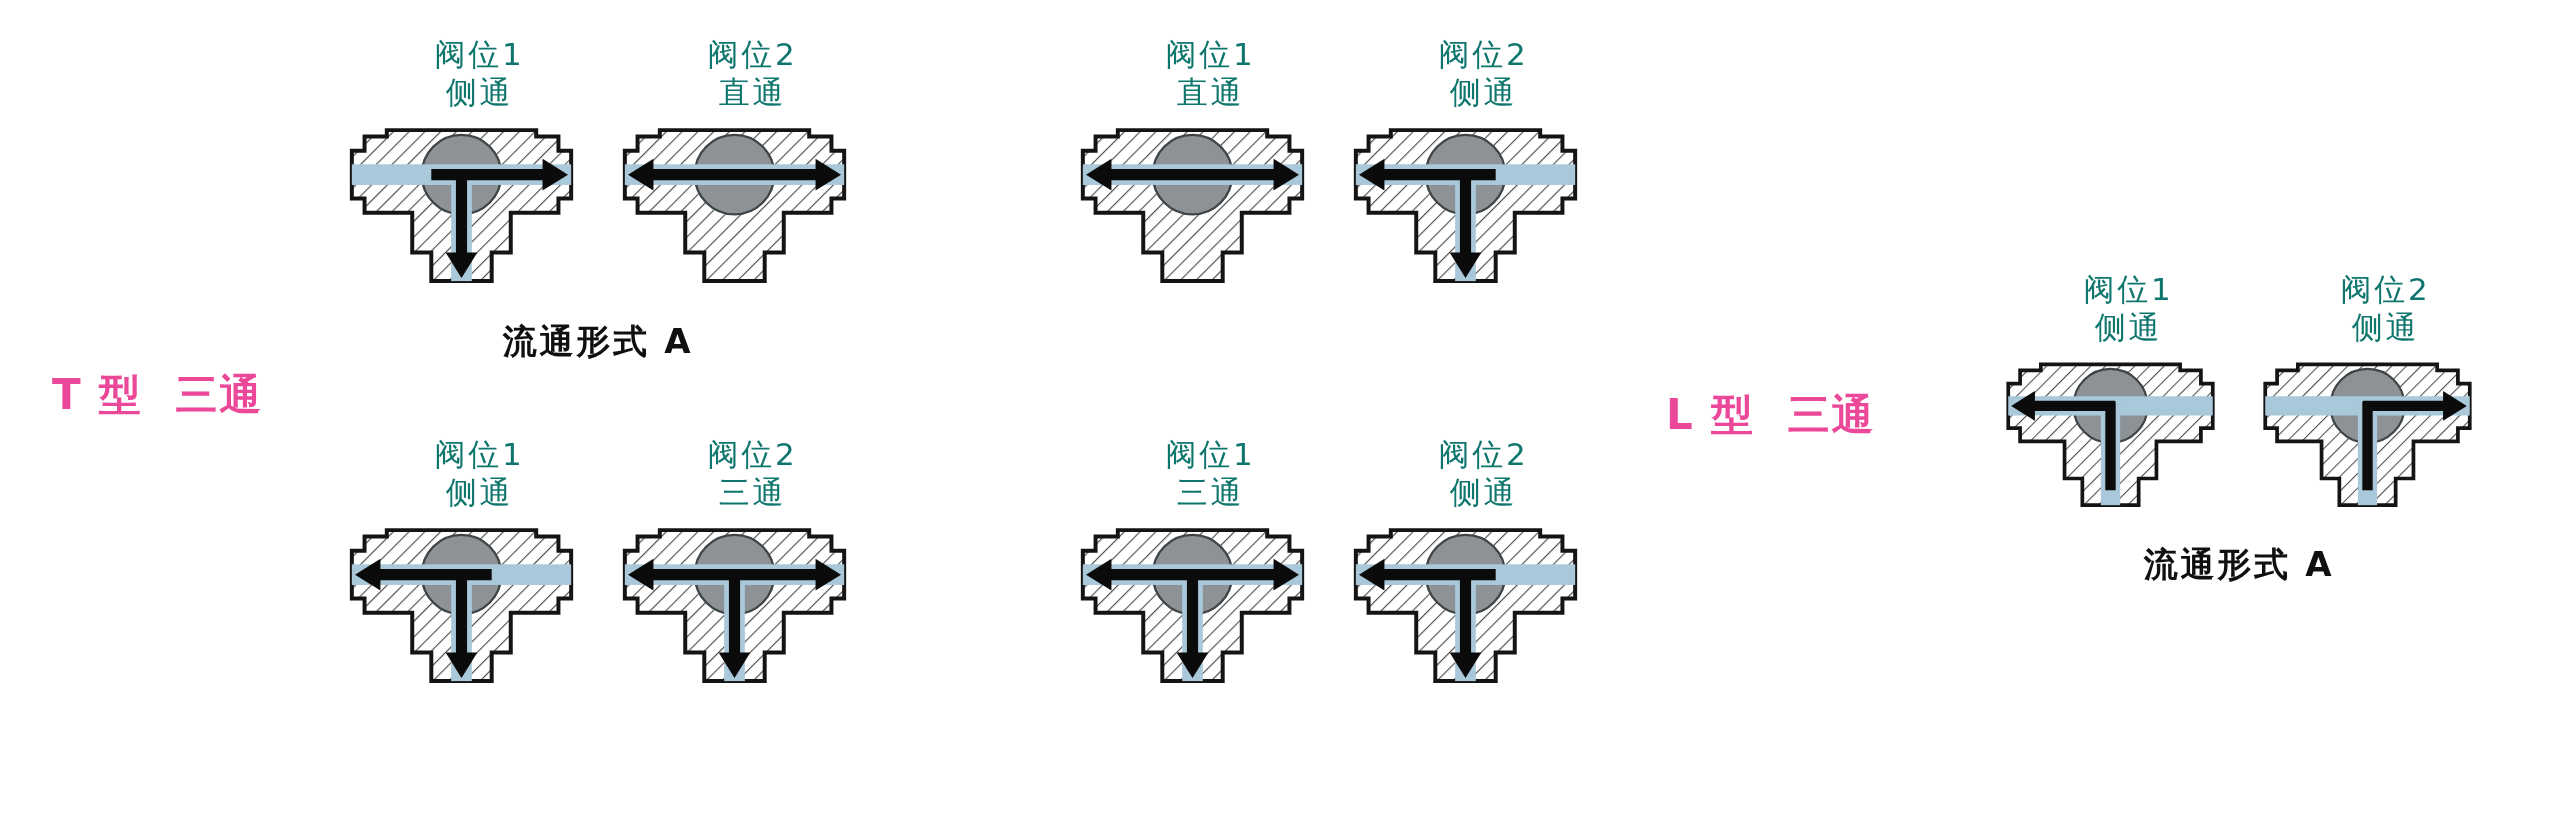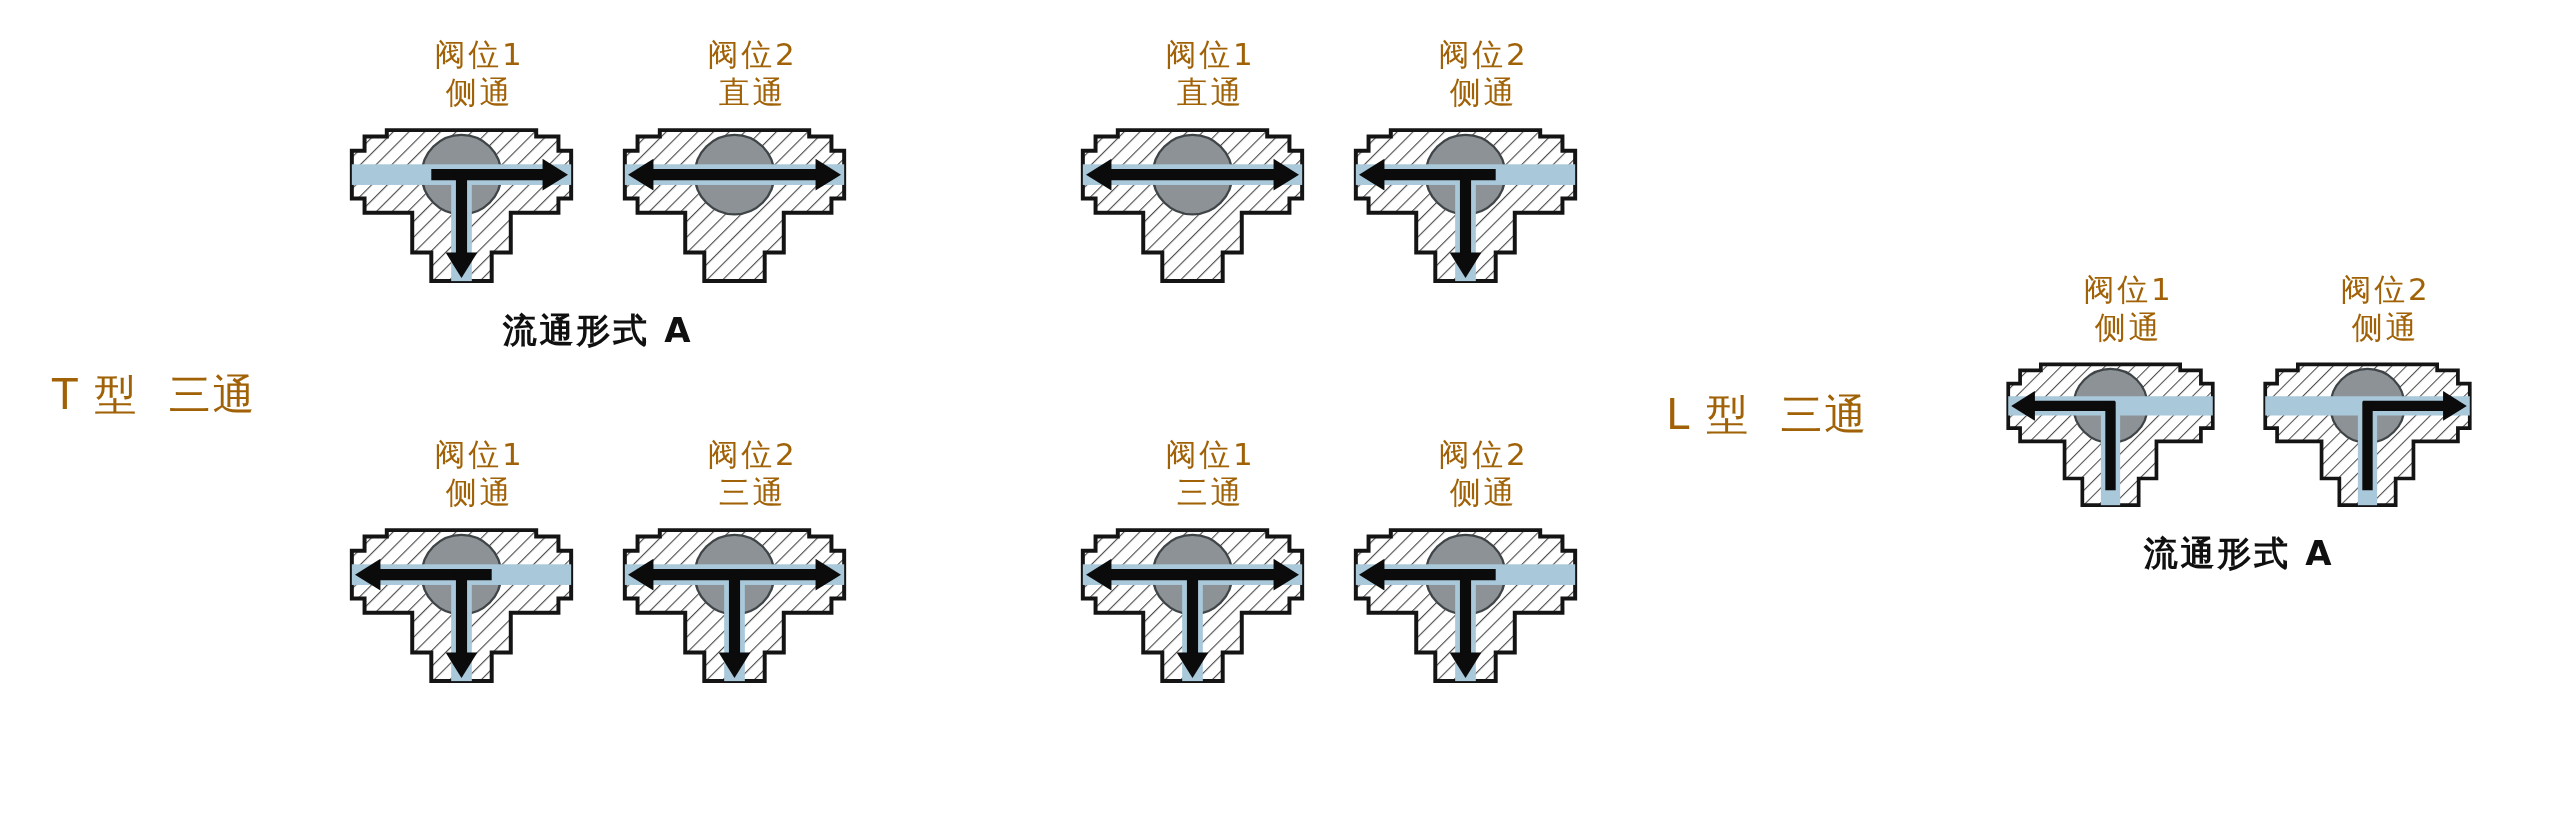--- a/index.html
+++ b/index.html
@@ -1,34 +1,34 @@
 <!DOCTYPE html>
 <html style="font-size:14.5px"><head>
 <meta charset="utf-8">
 <style>
   html,body{margin:0;padding:0;}
   body{
     width:2576px;height:814px;background:#ffffff;position:relative;overflow:hidden;
     font-family:"DejaVu Sans","Liberation Sans",sans-serif;color:#111;
   }
   .section-label{
-    position:absolute;font-weight:normal;font-size:42px;letter-spacing:1.8px;
-    color:#a16207;white-space:pre;
+    position:absolute;font-weight:bold;font-size:42px;letter-spacing:1.8px;
+    color:#ec4899;white-space:pre;
   }
   .group{position:absolute;display:flex;flex-direction:column;align-items:center;}
   .valve-row{display:flex;gap:34px;}
   .valve-unit{display:flex;flex-direction:column;align-items:center;width:239px;}
   .group.small .valve-unit{width:223px;}
   .valve-title,.valve-subtitle{
-    font-size:31px;line-height:1.22;color:#a16207;text-align:center;letter-spacing:2.7px;margin-left:36px;
+    font-size:31px;line-height:1.22;color:#0f766e;text-align:center;letter-spacing:2.7px;margin-left:36px;
   }
   .valve-svg{margin-top:7.2px;}
   .valve-svg svg{display:block;}
   .caption{
-    margin-top:11px;font-size:34px;color:#101010;white-space:pre;letter-spacing:2.7px;font-weight:600;
+    margin-top:22px;font-size:34px;color:#101010;white-space:pre;letter-spacing:2.7px;font-weight:600;
   }
 </style>
 </head>
 <body>
 
 <div class="section-label" style="left:52px;top:367px;">T 型  三通</div>
 
 <div class="group" style="left:342px;top:36px;">
   <div class="valve-row">
     <div class="valve-unit">

